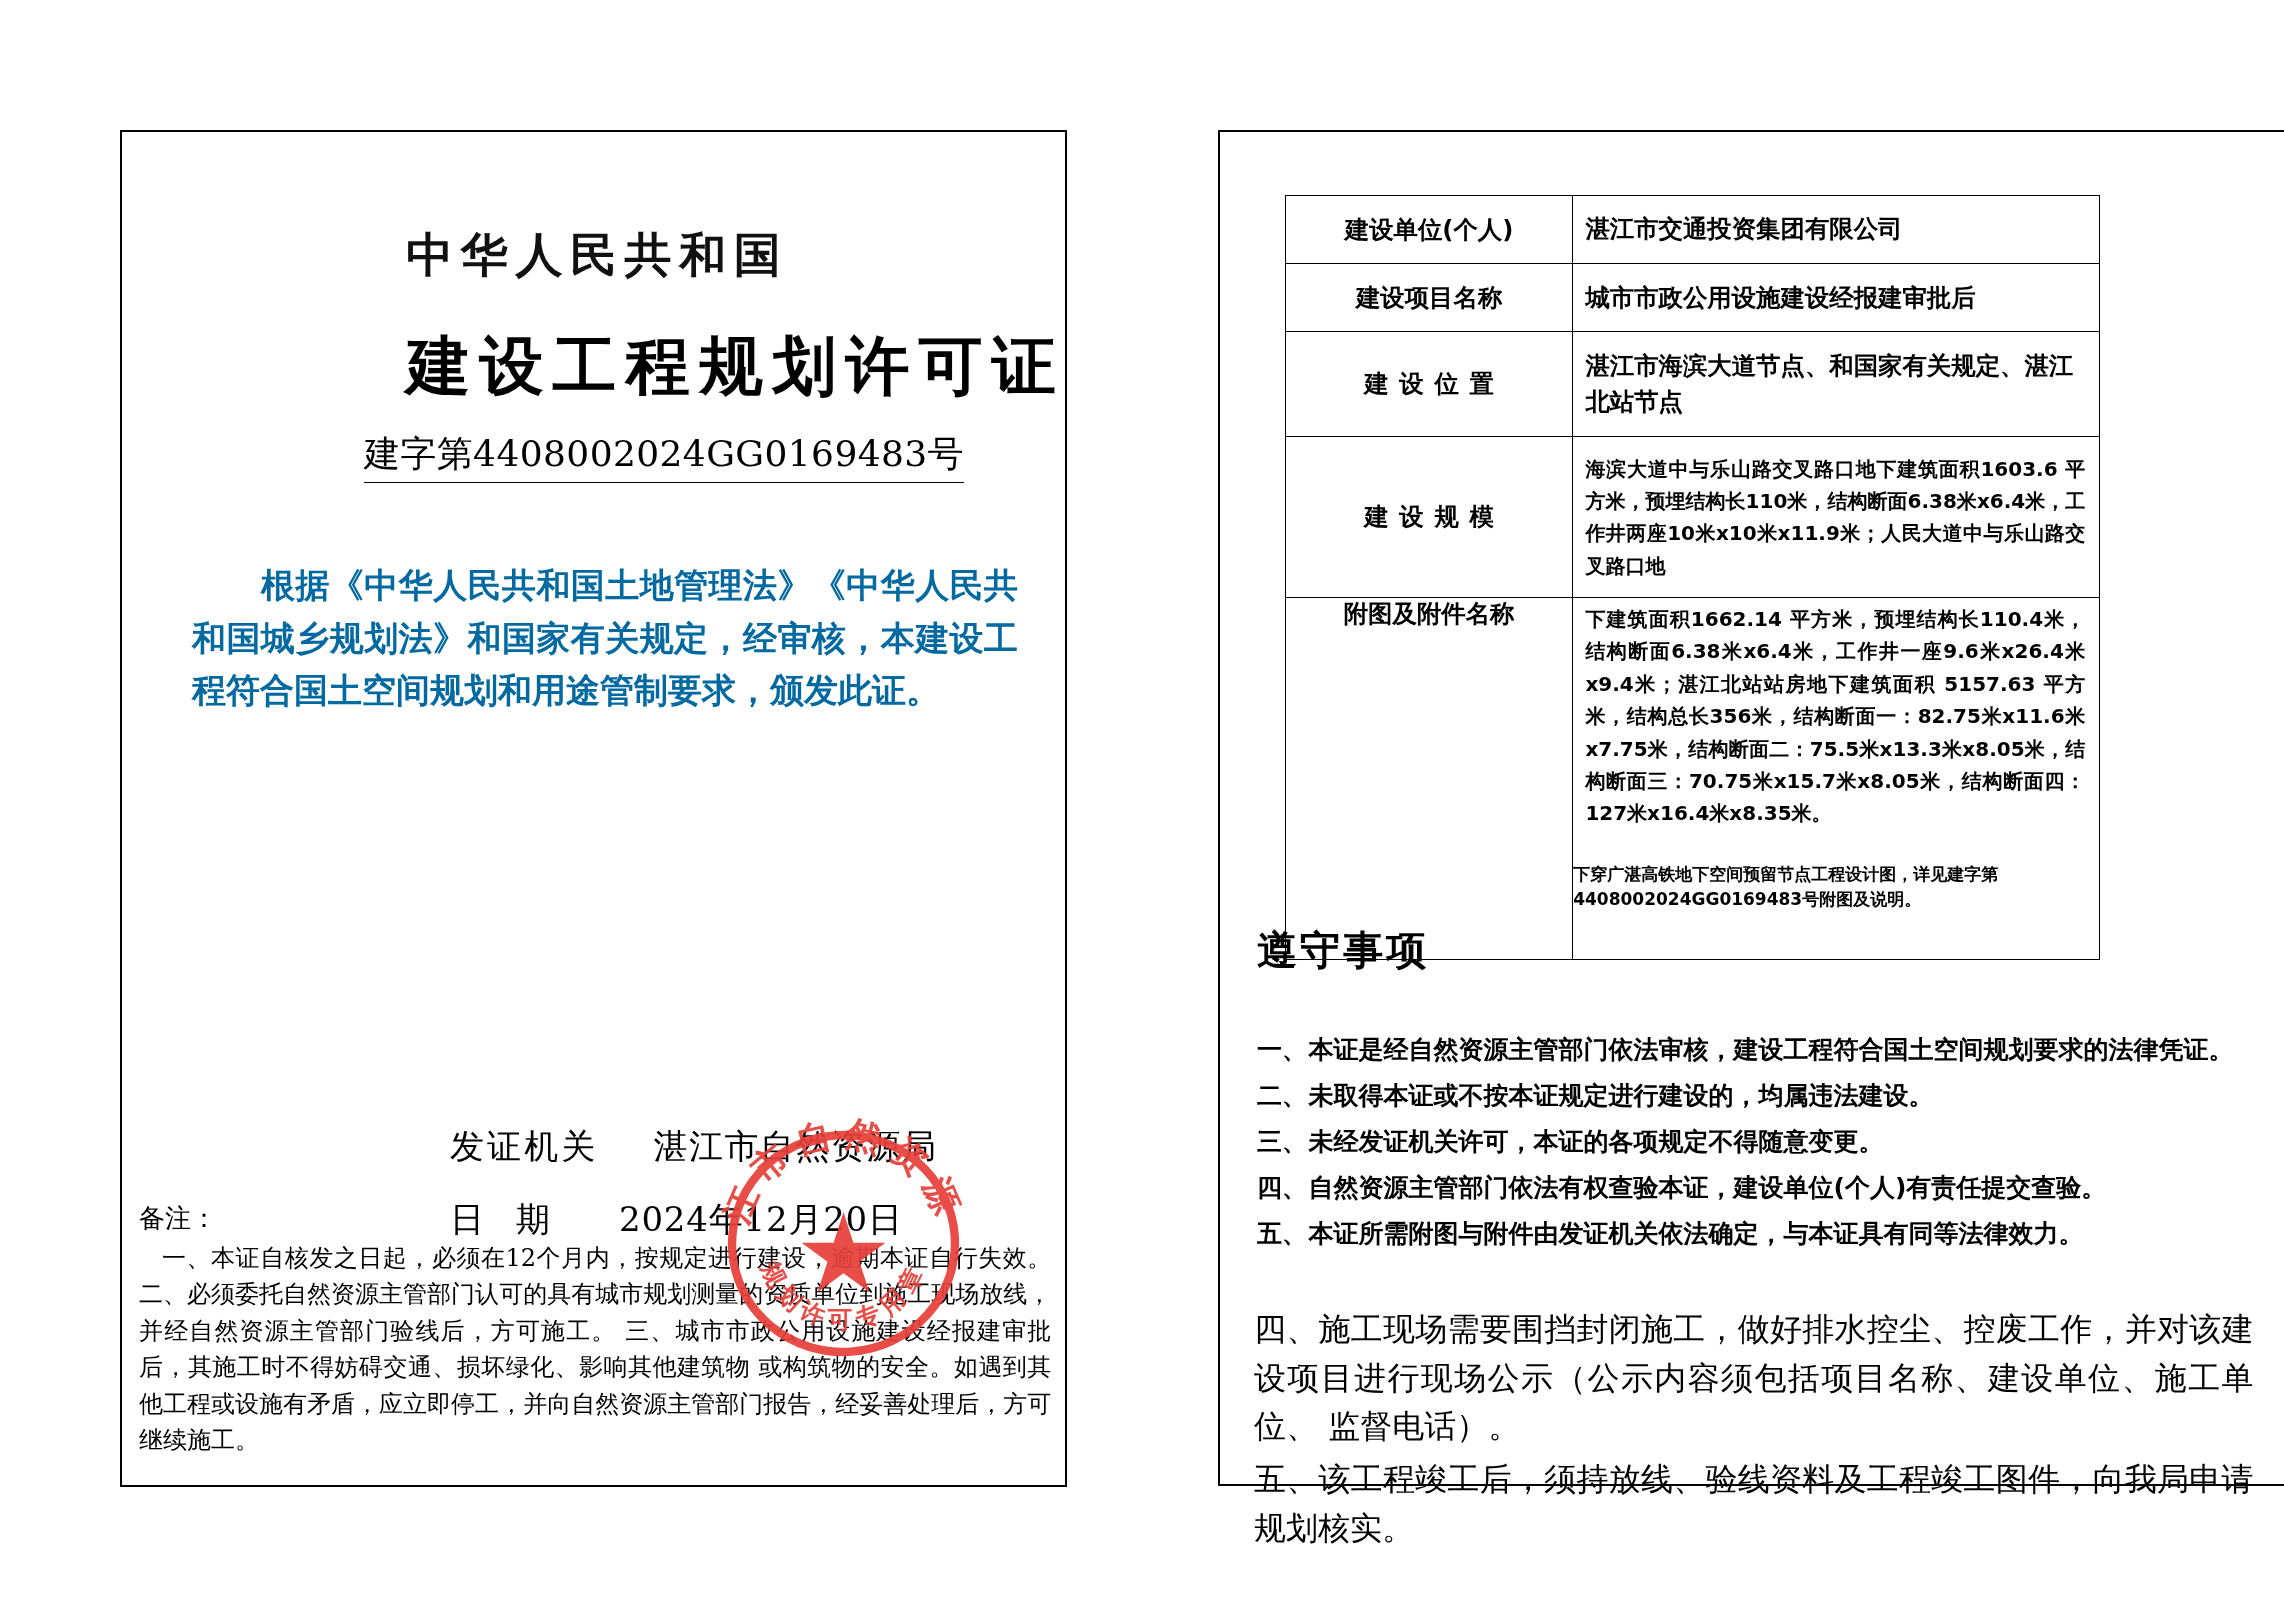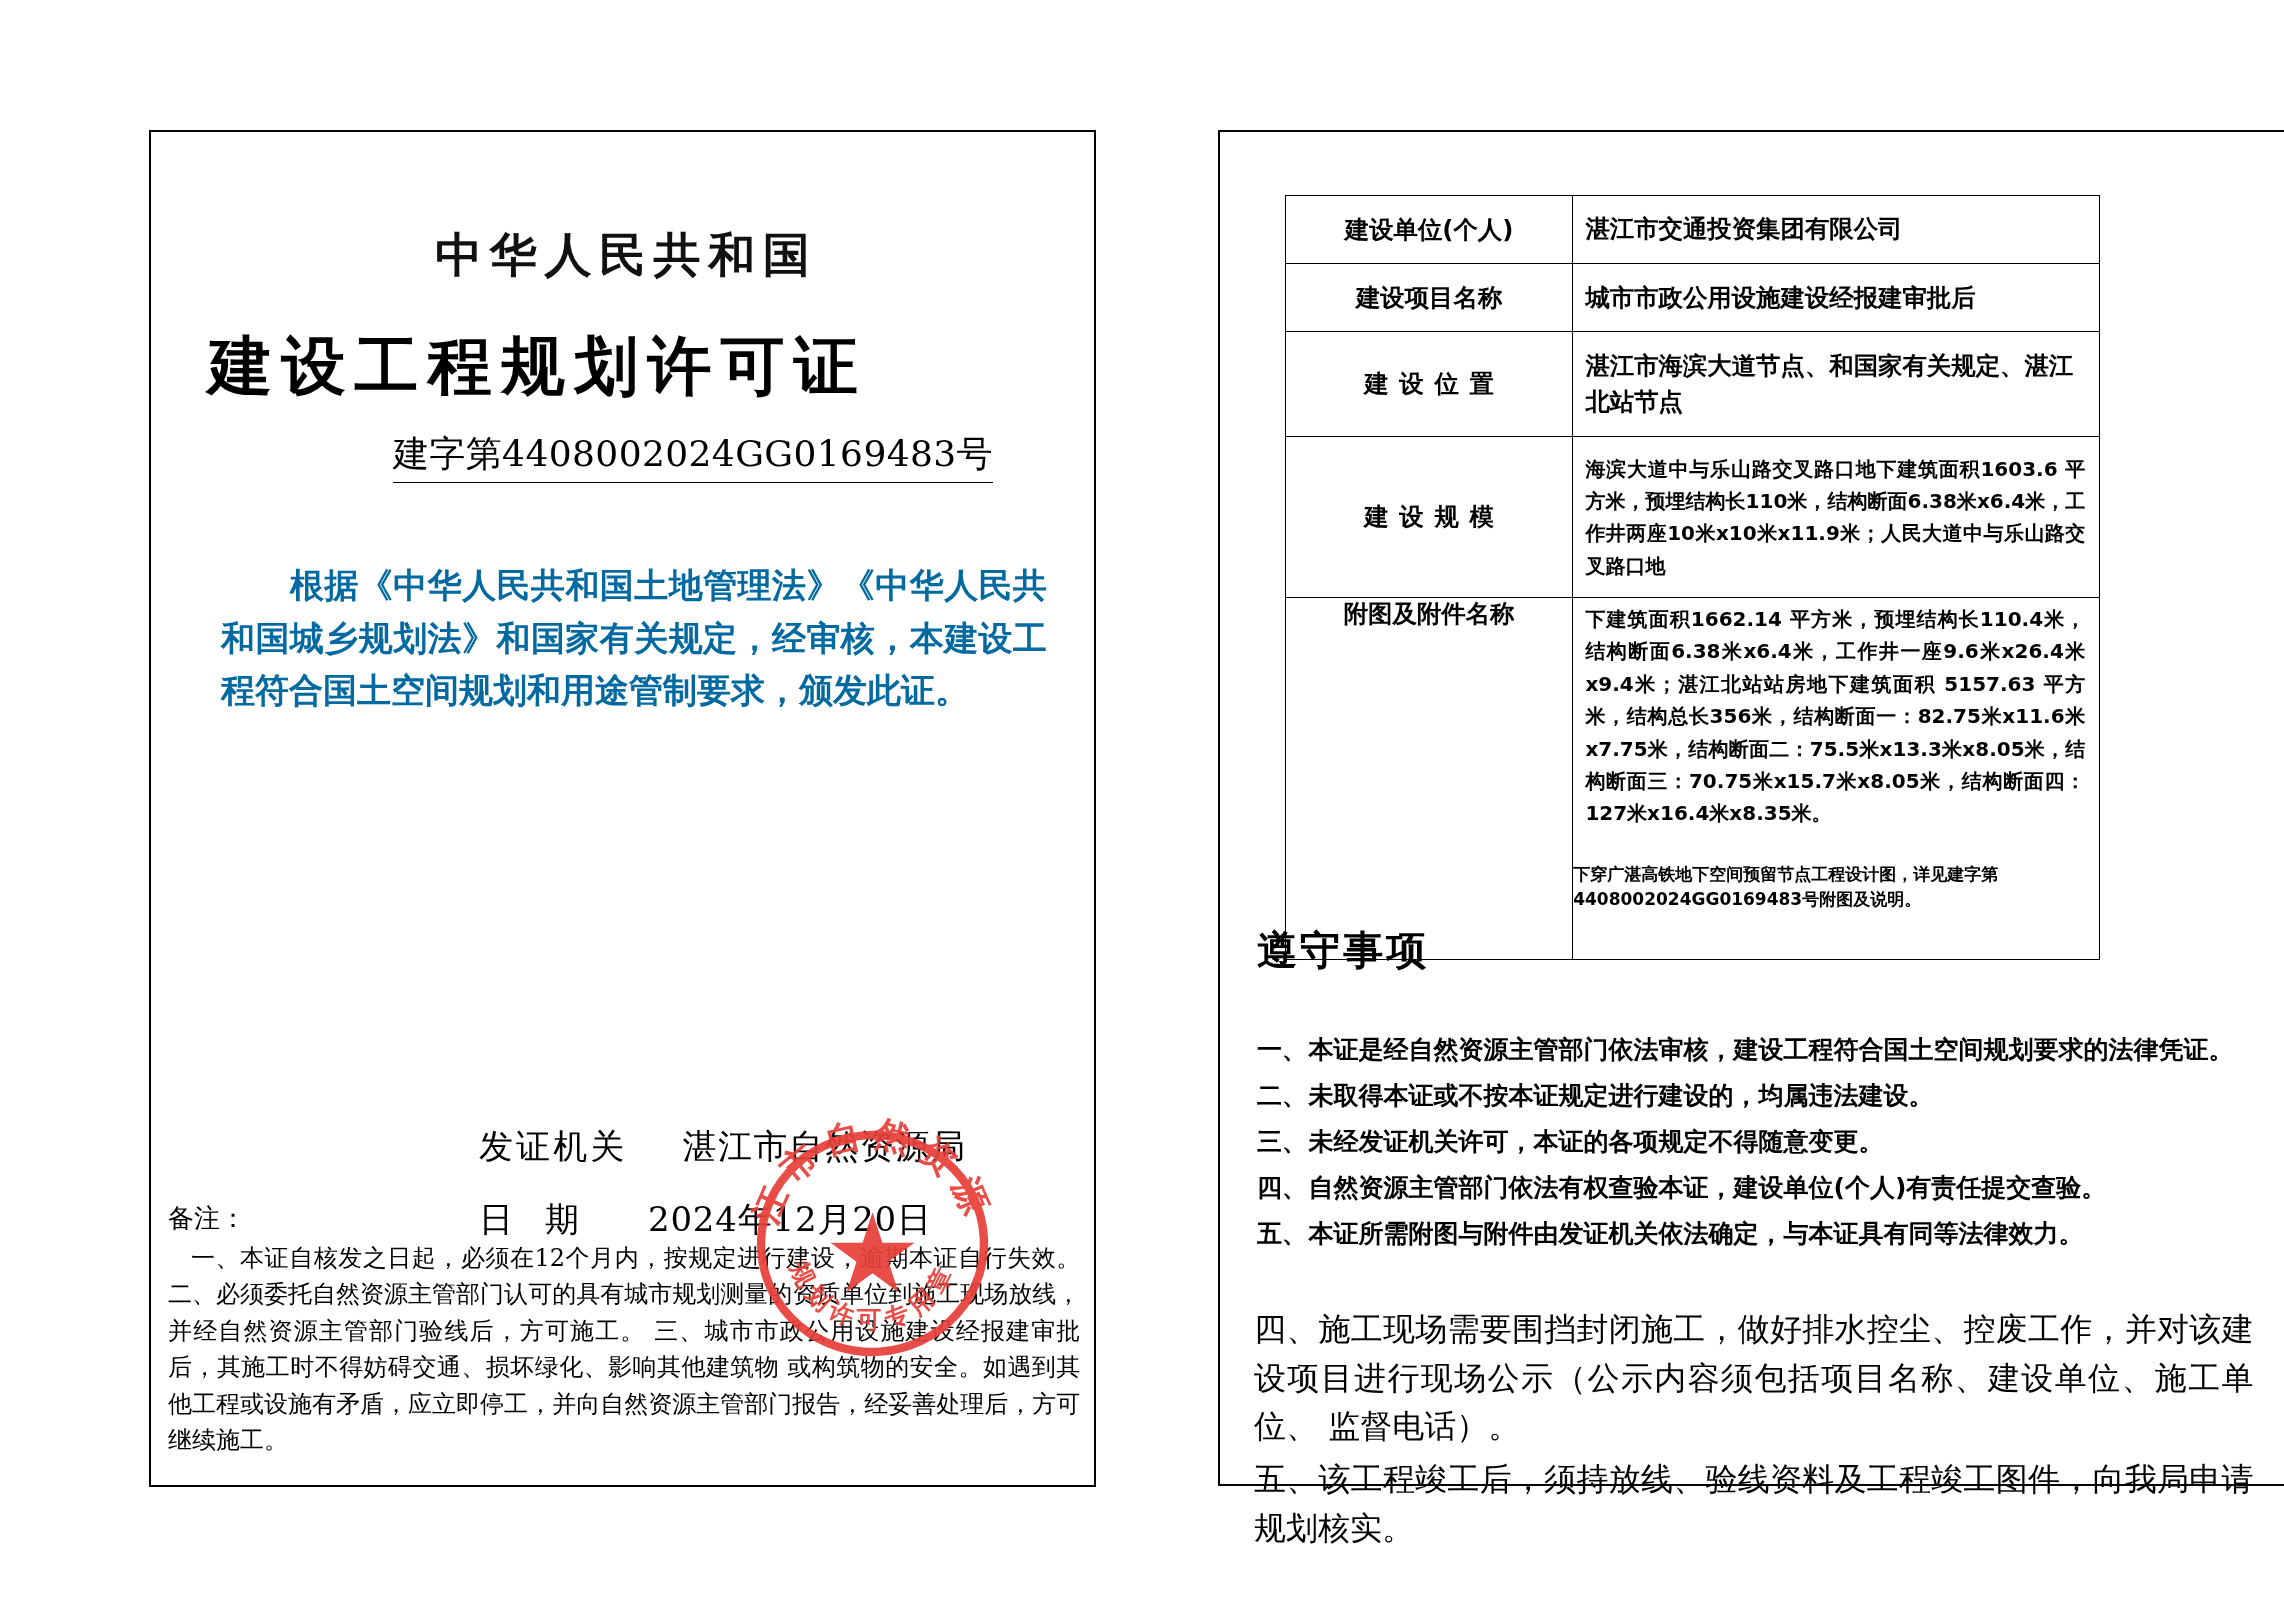--- a/index.html
+++ b/index.html
@@ -16,39 +16,39 @@
     overflow: hidden;
   }
 
   
   .page {
     position: absolute;
     border: 2.3px solid #000000;
     background: #ffffff;
     box-sizing: border-box;
   }
-  #page-left  { left: 120px; top: 130px; width: 947px; height: 1357px; margin-left: 29px; }
+  #page-left  { left: 120px; top: 130px; width: 947px; height: 1357px; }
   #page-right { left: 1218px; top: 130px; width: 1068px; height: 1356px; }
 
   
   .cert-title-1 {
     position: absolute;
     left: 0; right: 0; top: 92px;
     text-align: center;
     font-family: "DejaVu Serif", "Liberation Serif", serif;
     font-size: 47px;
     font-weight: 700;
     letter-spacing: 7.6px;
     text-indent: 7.6px;
     color: #111;
   }
   .cert-title-2 {
     position: absolute;
     left: 0; right: 0; top: 191px;
-    text-align: left;
+    text-align: right;
     font-family: "DejaVu Sans", "Liberation Sans", sans-serif;
     font-size: 64px;
     font-weight: 700;
     letter-spacing: 9.2px;
     text-indent: 9.2px;
     color: #000;
     padding-left: 48px;
   }
   .cert-number {
     position: absolute;

